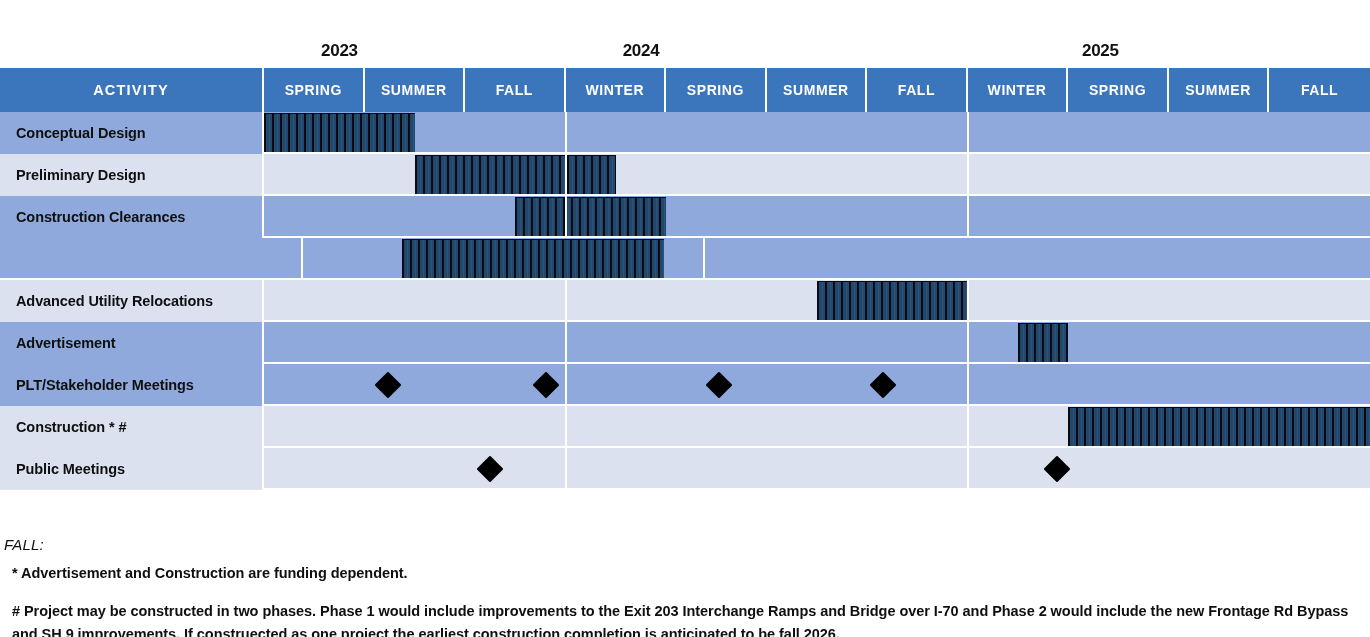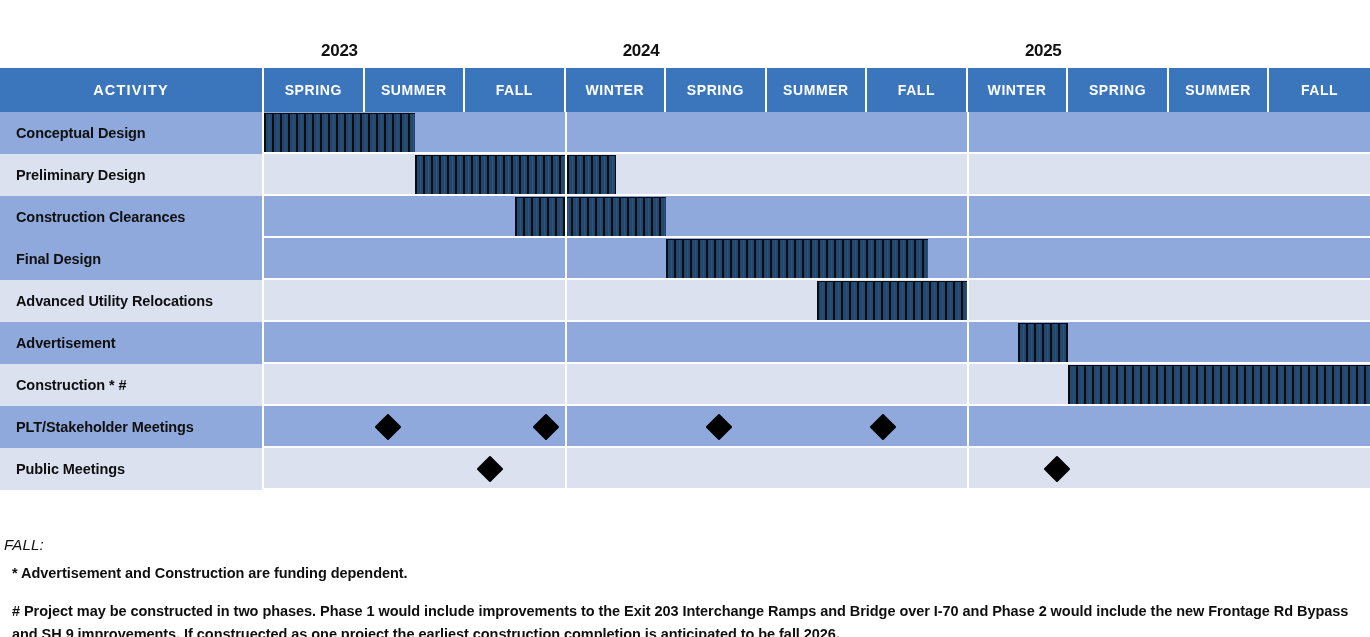--- a/index.html
+++ b/index.html
@@ -88,21 +88,21 @@
   .note-wrap{margin:0 0 0 12px;font-size:14.5px;font-weight:bold;color:#0f0f0f;line-height:1.55;letter-spacing:-0.05px;}
 </style>
 </head>
 <body>
 
 <div class="sheet">
 
   <div class="years">
       <div class="year" style="left: 264px; width: 150.818px; text-align: center;">2023</div>
       <div class="year" style="left: 565.636px; width: 150.818px; text-align: center;">2024</div>
-      <div class="year" style="left: 967.818px; width: 150.818px; text-align: center;">2025</div>
+      <div class="year" style="left: 967.818px; width: 150.818px; text-align: right;">2025</div>
     </div>
 
   <div class="table">
     <div class="hdr">
       <div class="cell act" style="width:264px;min-width:264px;">ACTIVITY</div>
 
     <div class="cell" style="width: 100.545px; min-width: 100.545px;">SPRING</div>
         <div class="cell" style="width: 100.545px; min-width: 100.545px;">SUMMER</div>
         <div class="cell" style="width: 100.545px; min-width: 100.545px;">FALL</div>
         <div class="cell" style="width: 100.545px; min-width: 100.545px;">WINTER</div>
@@ -160,21 +160,20 @@
             <div class="qsep" style="left: 602.273px; background: transparent;"></div>
             <div class="qsep" style="left: 702.818px; background: rgb(255, 255, 255);"></div>
             <div class="qsep" style="left: 803.364px; background: transparent;"></div>
             <div class="qsep" style="left: 903.909px; background: transparent;"></div>
             <div class="qsep" style="left: 1004.45px; background: transparent;"></div>
             <div class="bar" style="left: 251.364px; width: 150.818px;"></div>
             <div class="rowsep"></div>
           </div>
         </div>
         <div class="row odd">
-          <div class="label">Final Design</div>
           <div class="grid">
             <div class="qsep" style="left: 99.5455px; background: transparent;"></div>
             <div class="qsep" style="left: 200.091px; background: transparent;"></div>
             <div class="qsep" style="left: 300.636px; background: rgb(255, 255, 255);"></div>
             <div class="qsep" style="left: 401.182px; background: transparent;"></div>
             <div class="qsep" style="left: 501.727px; background: transparent;"></div>
             <div class="qsep" style="left: 602.273px; background: transparent;"></div>
             <div class="qsep" style="left: 702.818px; background: rgb(255, 255, 255);"></div>
             <div class="qsep" style="left: 803.364px; background: transparent;"></div>
             <div class="qsep" style="left: 903.909px; background: transparent;"></div>
@@ -207,57 +206,57 @@
             <div class="qsep" style="left: 200.091px; background: transparent;"></div>
             <div class="qsep" style="left: 300.636px; background: rgb(255, 255, 255);"></div>
             <div class="qsep" style="left: 401.182px; background: transparent;"></div>
             <div class="qsep" style="left: 501.727px; background: transparent;"></div>
             <div class="qsep" style="left: 602.273px; background: transparent;"></div>
             <div class="qsep" style="left: 702.818px; background: rgb(255, 255, 255);"></div>
             <div class="qsep" style="left: 803.364px; background: transparent;"></div>
             <div class="qsep" style="left: 903.909px; background: transparent;"></div>
             <div class="qsep" style="left: 1004.45px; background: transparent;"></div>
             <div class="bar" style="left: 754.091px; width: 50.2727px;"></div>
-            <div class="rowsep"></div>
-          </div>
-        </div>
-        <div class="row even">
-          <div class="label">Construction * #</div>
-          <div class="grid">
-            <div class="qsep" style="left: 99.5455px; background: transparent;"></div>
-            <div class="qsep" style="left: 200.091px; background: transparent;"></div>
-            <div class="qsep" style="left: 300.636px; background: rgb(255, 255, 255);"></div>
-            <div class="qsep" style="left: 401.182px; background: transparent;"></div>
-            <div class="qsep" style="left: 501.727px; background: transparent;"></div>
-            <div class="qsep" style="left: 602.273px; background: transparent;"></div>
-            <div class="qsep" style="left: 702.818px; background: rgb(255, 255, 255);"></div>
-            <div class="qsep" style="left: 803.364px; background: transparent;"></div>
-            <div class="qsep" style="left: 903.909px; background: transparent;"></div>
-            <div class="qsep" style="left: 1004.45px; background: transparent;"></div>
-            <div class="bar" style="left: 804.364px; width: 301.636px;"></div>
             <div class="rowsep"></div>
           </div>
         </div>
         <div class="row odd">
           <div class="label">PLT/Stakeholder Meetings</div>
           <div class="grid">
             <div class="qsep" style="left: 99.5455px; background: transparent;"></div>
             <div class="qsep" style="left: 200.091px; background: transparent;"></div>
             <div class="qsep" style="left: 300.636px; background: rgb(255, 255, 255);"></div>
             <div class="qsep" style="left: 401.182px; background: transparent;"></div>
             <div class="qsep" style="left: 501.727px; background: transparent;"></div>
             <div class="qsep" style="left: 602.273px; background: transparent;"></div>
             <div class="qsep" style="left: 702.818px; background: rgb(255, 255, 255);"></div>
             <div class="qsep" style="left: 803.364px; background: transparent;"></div>
             <div class="qsep" style="left: 903.909px; background: transparent;"></div>
             <div class="qsep" style="left: 1004.45px; background: transparent;"></div>
             <div class="diamond" style="left: 123.671px;"></div>
             <div class="diamond" style="left: 281.527px;"></div>
             <div class="diamond" style="left: 455.471px;"></div>
             <div class="diamond" style="left: 619.36px;"></div>
+            <div class="rowsep"></div>
+          </div>
+        </div>
+        <div class="row even">
+          <div class="label">Construction * #</div>
+          <div class="grid">
+            <div class="qsep" style="left: 99.5455px; background: transparent;"></div>
+            <div class="qsep" style="left: 200.091px; background: transparent;"></div>
+            <div class="qsep" style="left: 300.636px; background: rgb(255, 255, 255);"></div>
+            <div class="qsep" style="left: 401.182px; background: transparent;"></div>
+            <div class="qsep" style="left: 501.727px; background: transparent;"></div>
+            <div class="qsep" style="left: 602.273px; background: transparent;"></div>
+            <div class="qsep" style="left: 702.818px; background: rgb(255, 255, 255);"></div>
+            <div class="qsep" style="left: 803.364px; background: transparent;"></div>
+            <div class="qsep" style="left: 903.909px; background: transparent;"></div>
+            <div class="qsep" style="left: 1004.45px; background: transparent;"></div>
+            <div class="bar" style="left: 804.364px; width: 301.636px;"></div>
             <div class="rowsep"></div>
           </div>
         </div>
         <div class="row even">
           <div class="label">Public Meetings</div>
           <div class="grid">
             <div class="qsep" style="left: 99.5455px; background: transparent;"></div>
             <div class="qsep" style="left: 200.091px; background: transparent;"></div>
             <div class="qsep" style="left: 300.636px; background: rgb(255, 255, 255);"></div>
             <div class="qsep" style="left: 401.182px; background: transparent;"></div>

